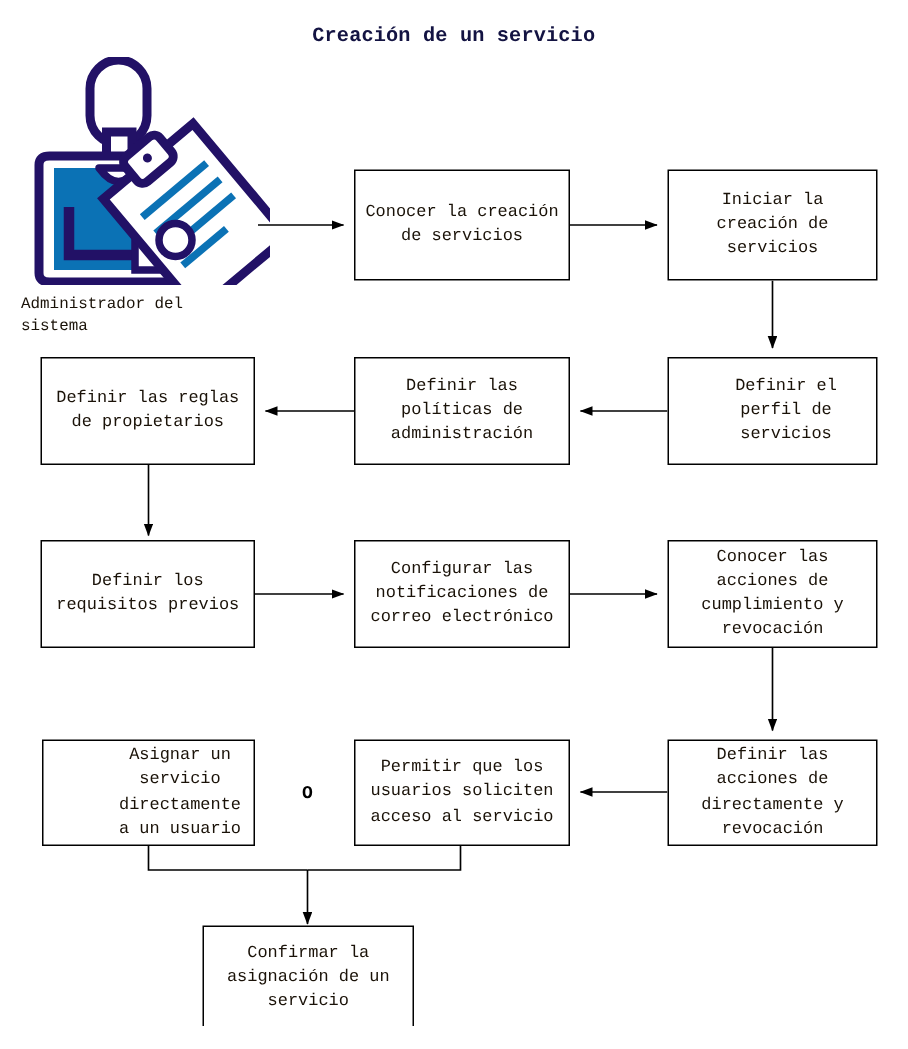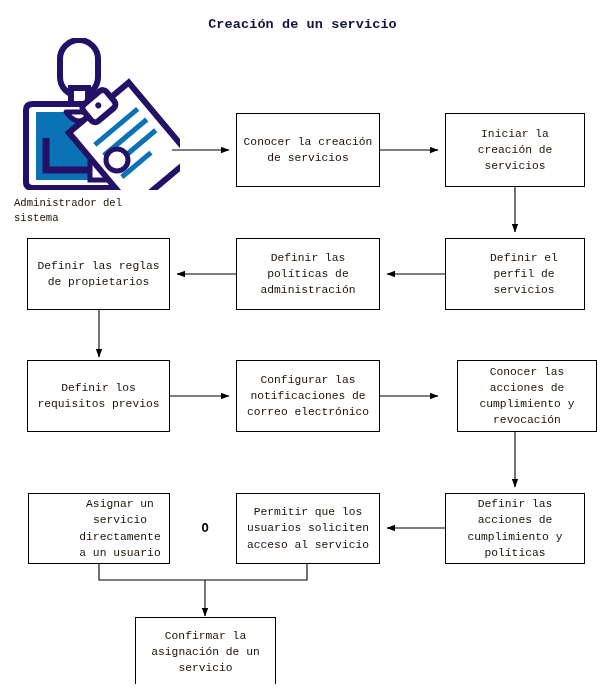--- a/index.html
+++ b/index.html
@@ -170,26 +170,26 @@
   </div>
 
   <div class="node" style="left:27px; top:360px; width:143px; height:72px;">
     <span>Definir los requisitos previos</span>
   </div>
 
   <div class="node" style="left:236px; top:360px; width:144px; height:72px;">
     <span>Configurar las notificaciones de correo electrónico</span>
   </div>
 
-  <div class="node" style="left:445px; top:360px; width:140px; height:72px;margin-left:12px;">
+  <div class="node" style="left:445px; top:360px; width:140px; height:72px;">
     <span>Conocer las acciones de cumplimiento y revocación</span>
   </div>
 
   <div class="node" style="left:445px; top:493px; width:140px; height:71px;">
-    <span>Definir las acciones de cumplimiento y políticas</span>
+    <span>Definir las acciones de directamente y revocación</span>
   </div>
 
   <div class="node" style="left:236px; top:493px; width:144px; height:71px;">
     <span>Permitir que los usuarios soliciten acceso al servicio</span>
   </div>
 
   <div class="node" style="left:28px; top:493px; width:142px; height:71px;padding-left:48px;">
     <span>Asignar un servicio directamente a un usuario</span>
   </div>
 

